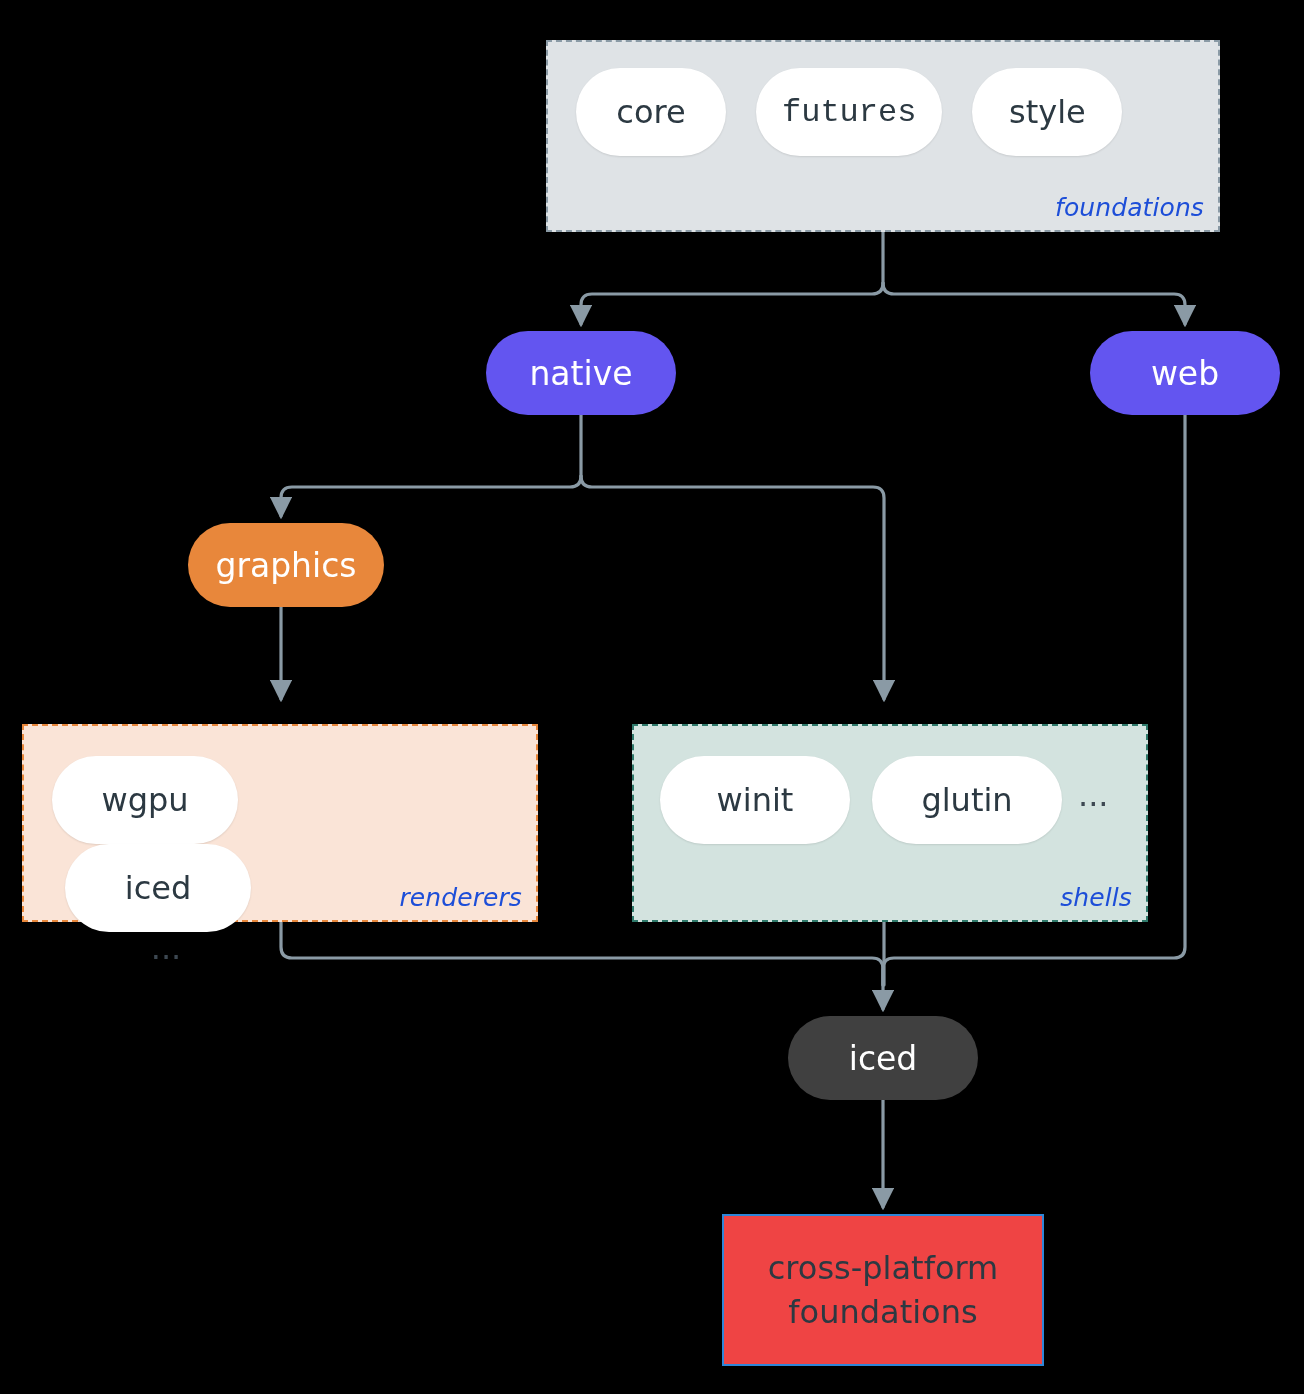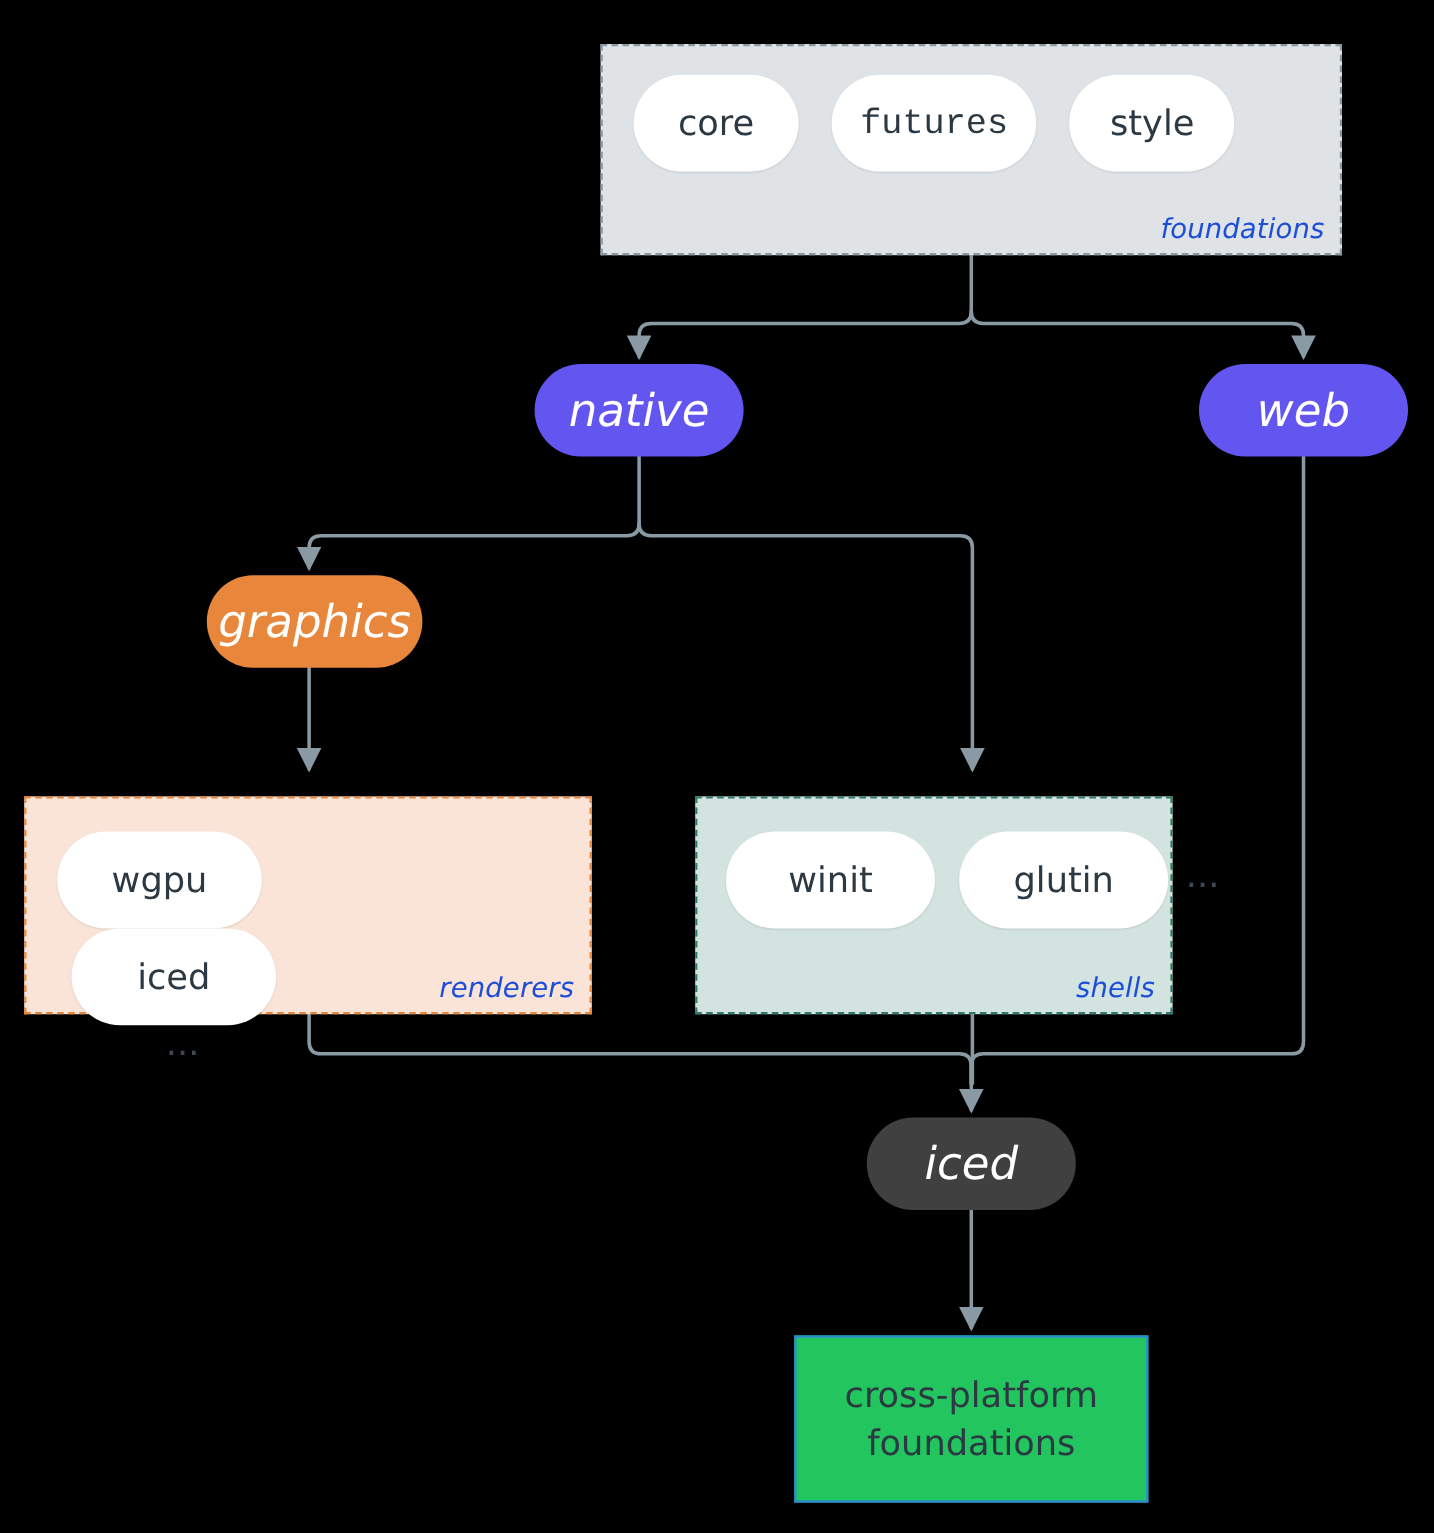--- a/index.html
+++ b/index.html
@@ -62,21 +62,21 @@
     left: 22px;
     top: 706px;
     width: 516px;
     height: 198px;
     background: #fae4d7;
     border: 2px dashed #e8873b;
   }
   #cluster-shells {
     left: 632px;
     top: 706px;
-    width: 434px;
+    width: 516px;
     height: 198px;
     background: #d3e3df;
     border: 2px dashed #2f7a6b;
     padding-left: 41px;
   }
 
   
   .pill-white {
     height: 88px;
     min-width: 150px;
@@ -101,22 +101,21 @@
 
   
   .node-pill {
     position: absolute;
     box-sizing: border-box;
     border-radius: 44px;
     display: flex;
     align-items: center;
     justify-content: center;
     color: #ffffff;
-    font-size: 41px;
-    font-style: italic;
+    font-size: 33px;
   }
   #node-native {
     left: 486px;
     top: 331px;
     width: 190px;
     height: 84px;
     background: #6355f0;
   }
   #node-web {
     left: 1090px;
@@ -141,21 +140,21 @@
   }
 
   
   #node-application {
     position: absolute;
     left: 722px;
     top: 1214px;
     width: 322px;
     height: 152px;
     box-sizing: border-box;
-    background: #22c55e;
+    background: #ef4444;
     border: 2px solid #2e86d8;
     display: flex;
     flex-direction: column;
     align-items: center;
     justify-content: center;
     font-size: 32px;
     color: #2c3942;
     line-height: 1.38;
     text-align: center;
   }

